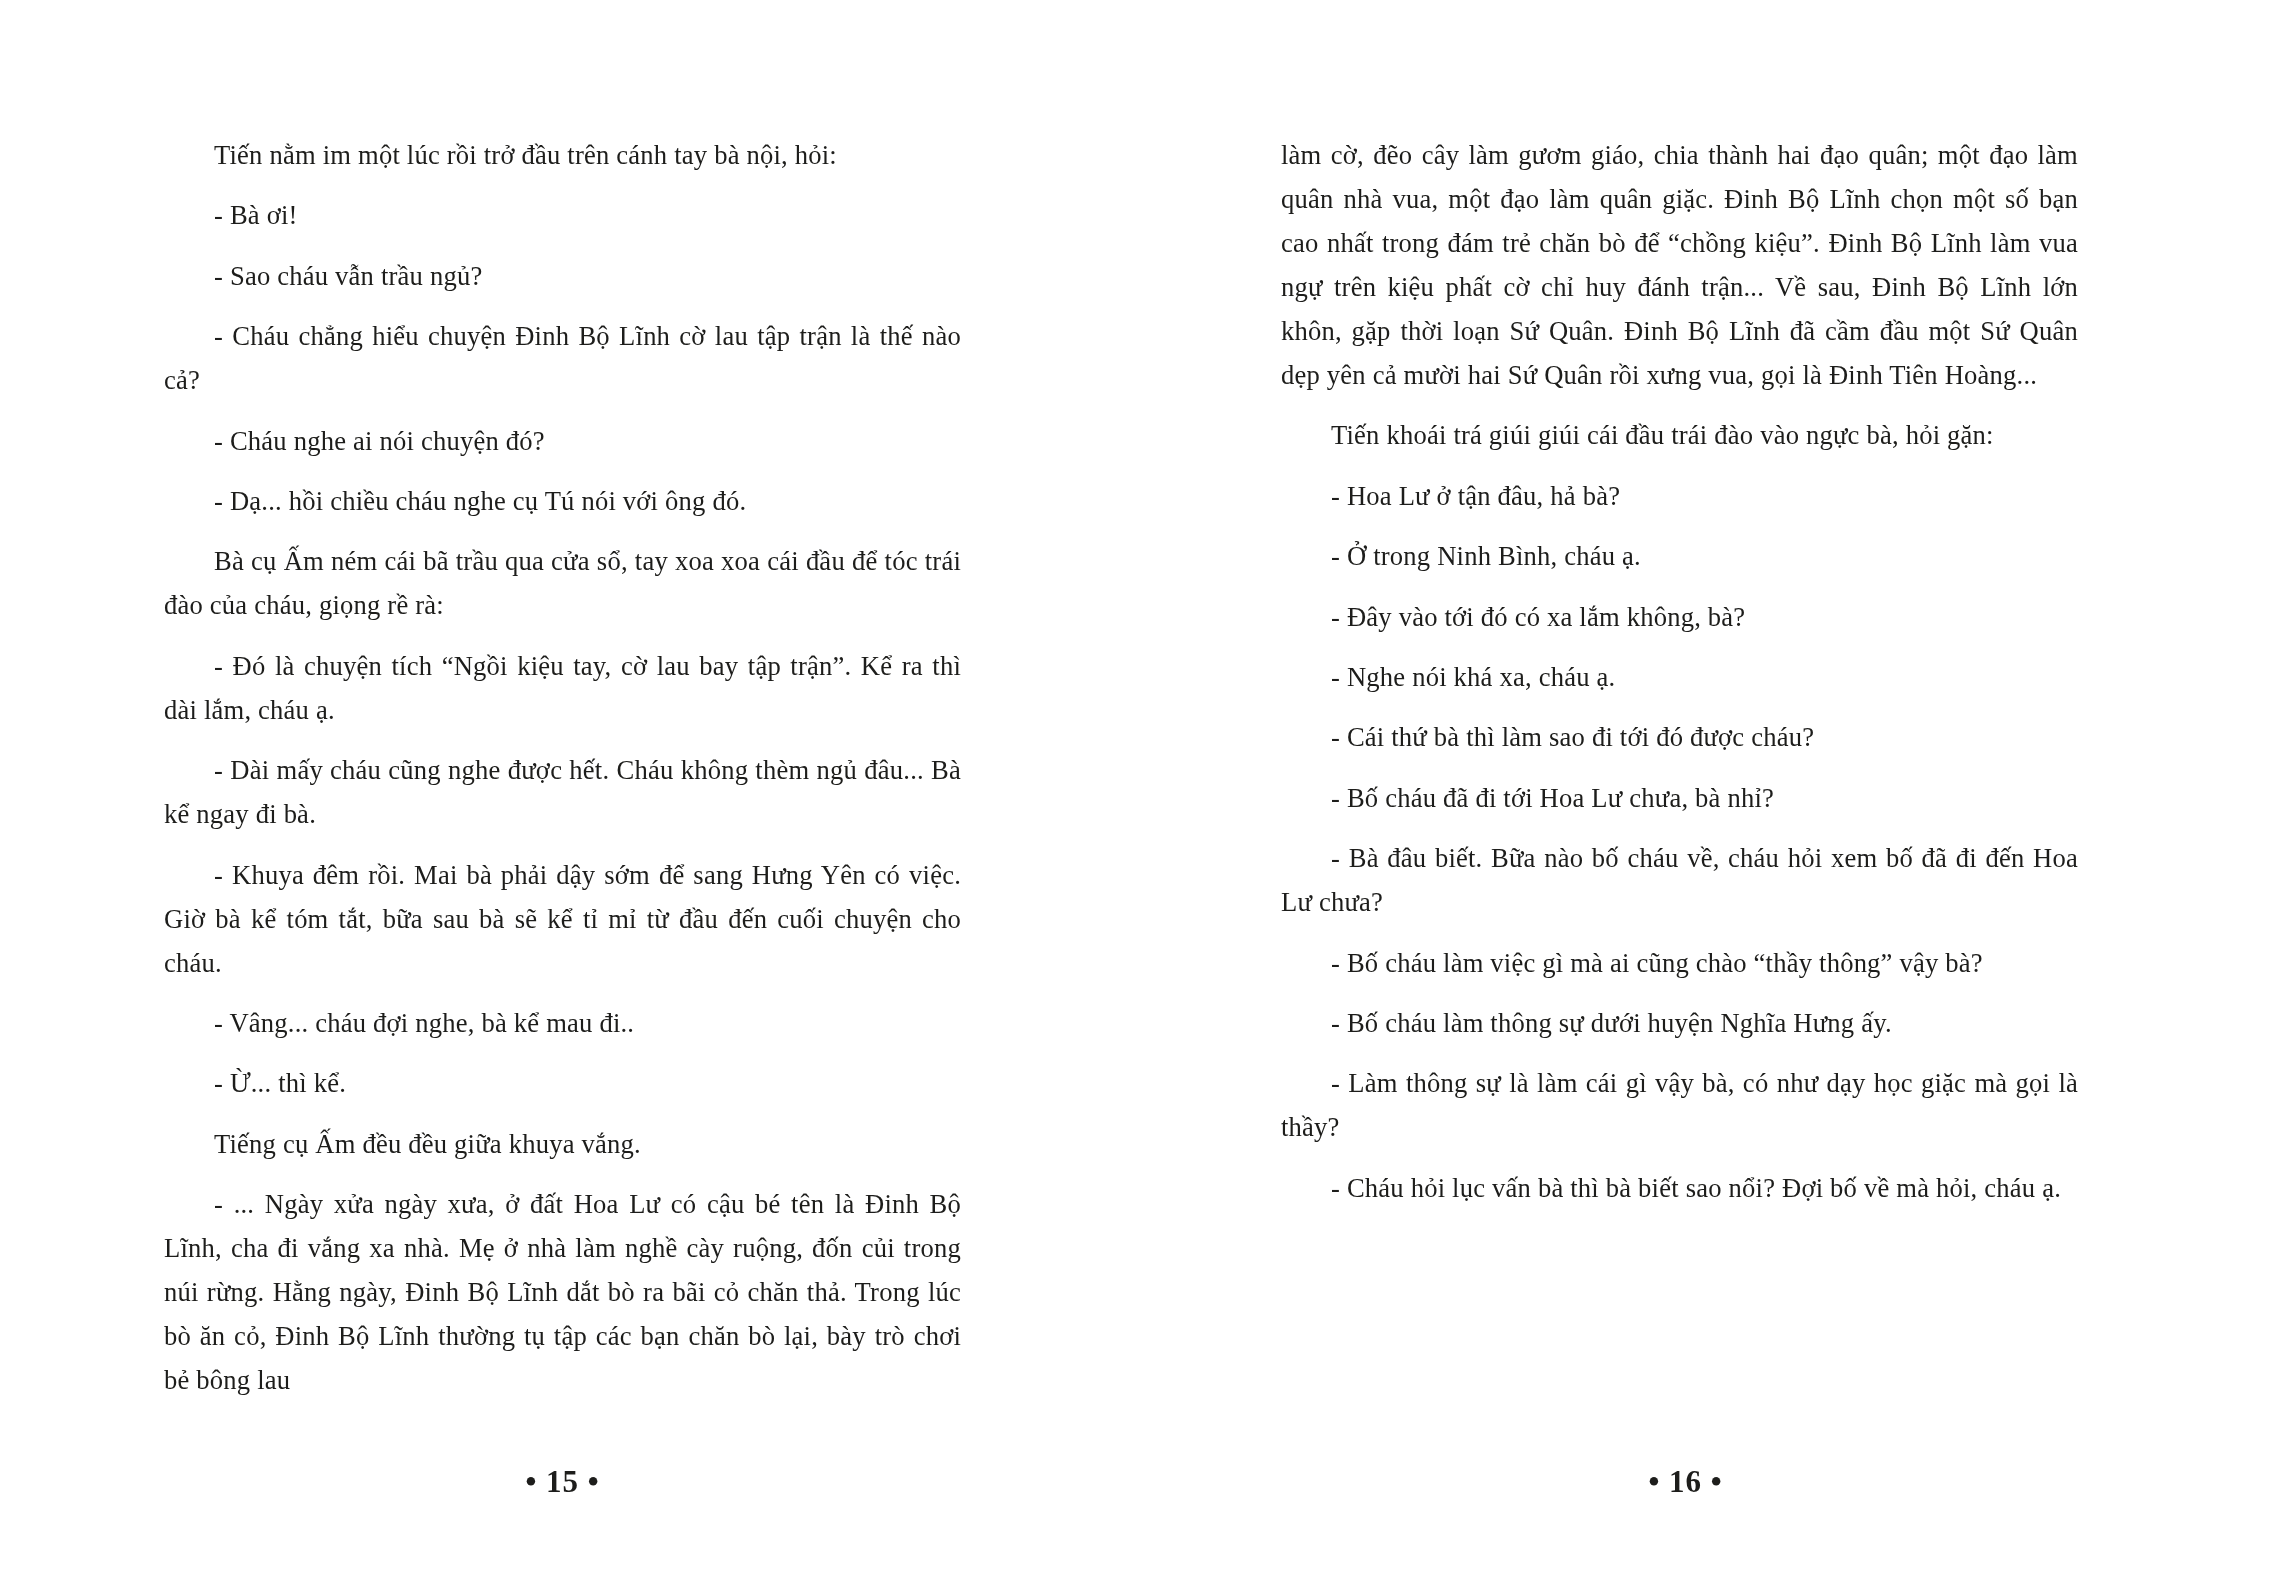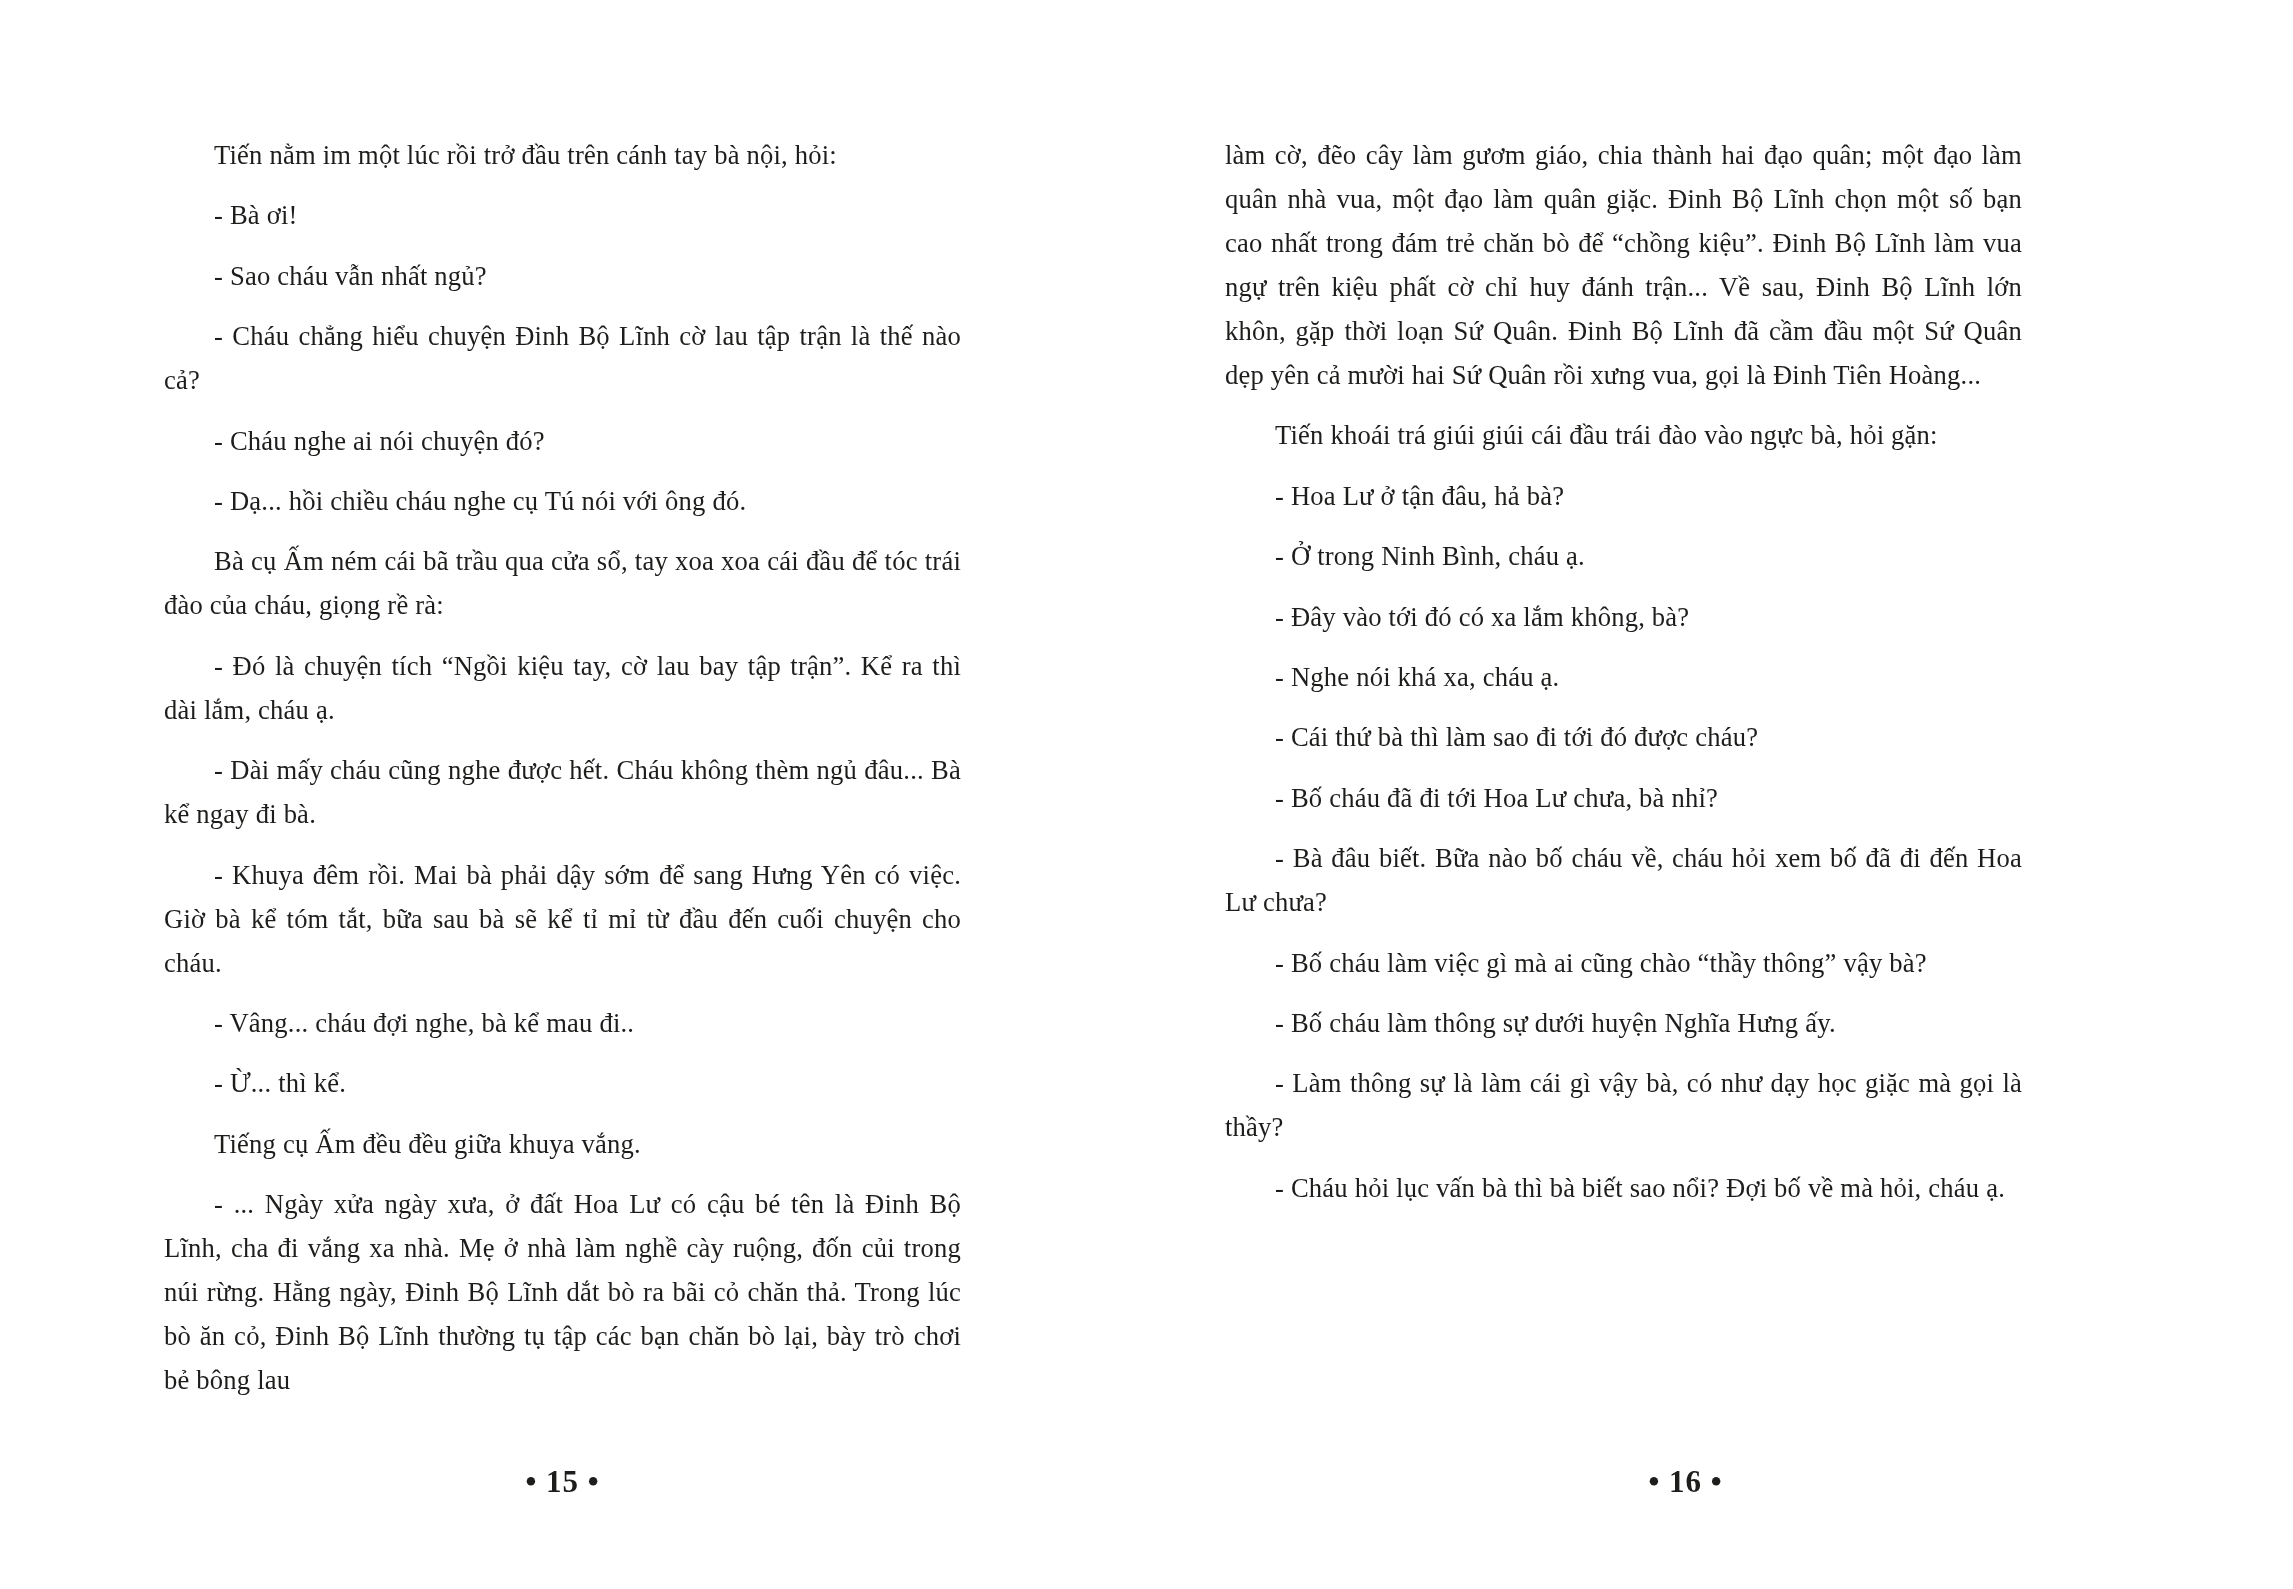--- a/index.html
+++ b/index.html
@@ -19,21 +19,21 @@
     width: 2293px;
     height: 1449px;
     background: #ffffff;
   }
   .page-column {
     position: absolute;
     top: 133px;
     width: 797px;
   }
   .page-column.left  { left: 164px; }
-  .page-column.right { left: 1225px; }
+  .page-column.right { left: 1281px; }
   .page-column p {
     margin: 0 0 16.4px 0;
     font-size: 26.6px;
     line-height: 44px;
     text-align: justify;
     text-indent: 50px;
     letter-spacing: 0.2px;
   }
   .page-column p.continued {
     text-indent: 0;
@@ -51,21 +51,21 @@
   .page-number.right { left: 1287px; }
 </style>
 </head>
 <body>
 
 <div class="spread">
 
   <div class="page-column left">
     <p>Tiến nằm im một lúc rồi trở đầu trên cánh tay bà nội, hỏi:</p>
     <p>- Bà ơi!</p>
-    <p>- Sao cháu vẫn nhất ngủ?</p>
+    <p>- Sao cháu vẫn trầu ngủ?</p>
     <p>- Cháu chẳng hiểu chuyện Đinh Bộ Lĩnh cờ lau tập trận là thế nào cả?</p>
     <p>- Cháu nghe ai nói chuyện đó?</p>
     <p>- Dạ... hồi chiều cháu nghe cụ Tú nói với ông đó.</p>
     <p>Bà cụ Ấm ném cái bã trầu qua cửa sổ, tay xoa xoa cái đầu để tóc trái đào của cháu, giọng rề rà:</p>
     <p>- Đó là chuyện tích “Ngồi kiệu tay, cờ lau bay tập trận”. Kể ra thì dài lắm, cháu ạ.</p>
     <p>- Dài mấy cháu cũng nghe được hết. Cháu không thèm ngủ đâu... Bà kể ngay đi bà.</p>
     <p>- Khuya đêm rồi. Mai bà phải dậy sớm để sang Hưng Yên có việc. Giờ bà kể tóm tắt, bữa sau bà sẽ kể tỉ mỉ từ đầu đến cuối chuyện cho cháu.</p>
     <p>- Vâng... cháu đợi nghe, bà kể mau đi..</p>
     <p>- Ừ... thì kể.</p>
     <p>Tiếng cụ Ấm đều đều giữa khuya vắng.</p>

